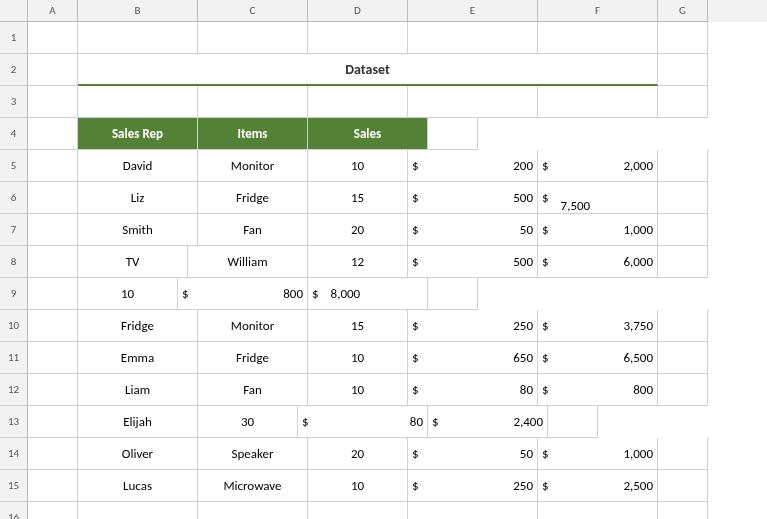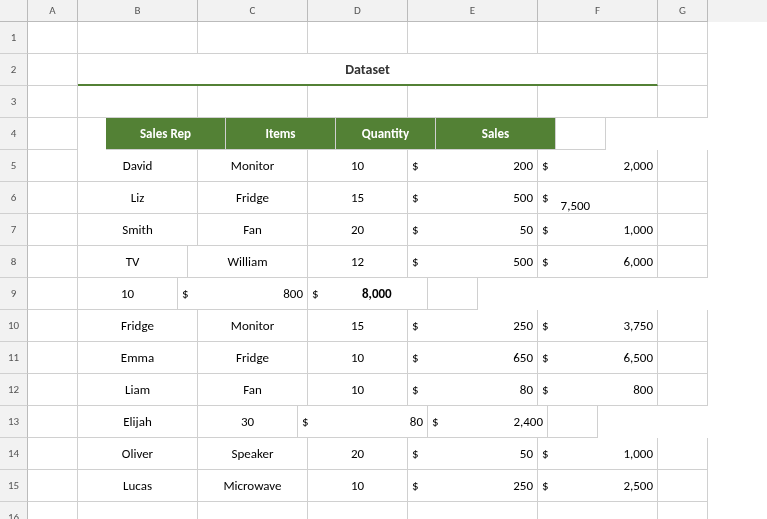--- a/index.html
+++ b/index.html
@@ -157,28 +157,25 @@
     <div class="grid-cell col-c"></div>
     <div class="grid-cell col-d"></div>
     <div class="grid-cell col-e"></div>
     <div class="grid-cell col-f"></div>
     <div class="grid-cell col-g"></div>
   </div>
 
   <div class="grid-row">
     <div class="grid-row-num">4</div>
     <div class="grid-cell col-a"></div>
-    <div class="grid-cell col-b table-header" style="justify-content: center; background: rgb(83, 129, 53); color: rgb(255, 255, 255); margin-left: 28px;">
+    <div class="grid-cell col-b table-header" style="justify-content: center; background: rgb(83, 129, 53); color: rgb(255, 255, 255);">
       <span>Sales Rep</span>
     </div>
     <div class="grid-cell col-c table-header" style="justify-content: center; background: rgb(83, 129, 53); color: rgb(255, 255, 255);">
       <span style="width:100%;text-align:center;display:block;">Items</span>
-    </div>
-    <div class="grid-cell col-d table-header" style="justify-content: center; background: rgb(83, 129, 53); color: rgb(255, 255, 255);">
-      <span style="width:100%;text-align:center;display:block;">Quantity</span>
     </div>
     <div class="grid-cell col-f table-header" style="justify-content: center; background: rgb(83, 129, 53); color: rgb(255, 255, 255);">
       <span style="width:100%;text-align:center;display:block;">Sales</span>
     </div>
     <div class="grid-cell col-g"></div>
   </div>
 
   <div id="data-rows">
       <div class="grid-row">
     <div class="grid-row-num">5</div>
@@ -247,21 +244,21 @@
       <div class="grid-row">
     <div class="grid-row-num">9</div>
     <div class="grid-cell col-a"></div>
     <div class="grid-cell col-d data-center" style="justify-content:center;">10</div>
     <div class="grid-cell col-e" style="justify-content:flex-end; gap:8px; display:flex;">
       <span style="margin-right:4px;">$</span>
       <span style="text-align:right; flex:1;">800</span>
     </div>
     <div class="grid-cell col-f" style="justify-content:flex-end; gap:8px; display:flex;">
       <span style="margin-right:4px;">$</span>
-      <span style="text-align:center; flex:1;font-weight:bold;">8,000</span>
+      <span style="text-align:left; flex:1;">8,000</span>
     </div>
     <div class="grid-cell col-g"></div>
   </div>
       <div class="grid-row">
     <div class="grid-row-num">10</div>
     <div class="grid-cell col-a"></div>
     <div class="grid-cell col-b data-center" style="justify-content:center;">Fridge</div>
     <div class="grid-cell col-c data-center" style="justify-content:center;">Monitor</div>
     <div class="grid-cell col-d data-center" style="justify-content:center;">15</div>
     <div class="grid-cell col-e" style="justify-content:flex-end; gap:8px; display:flex;">

